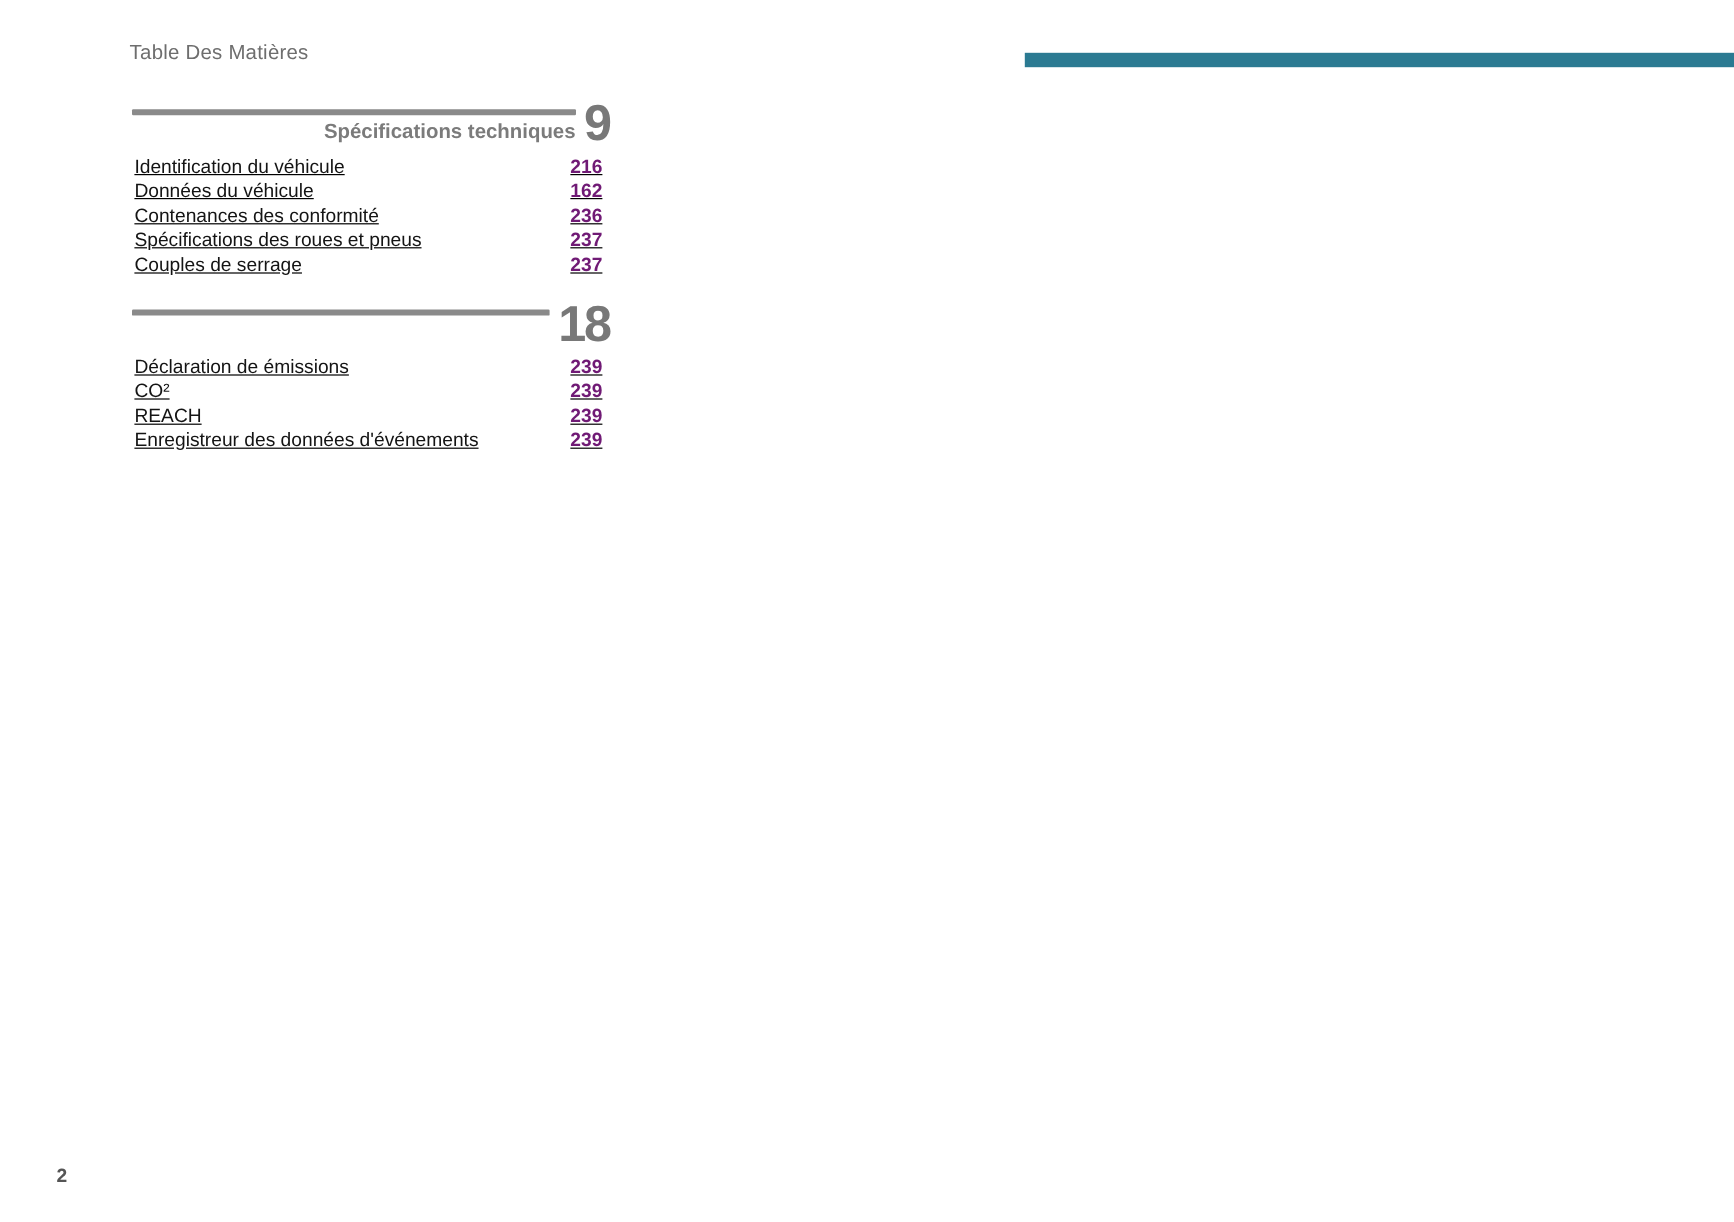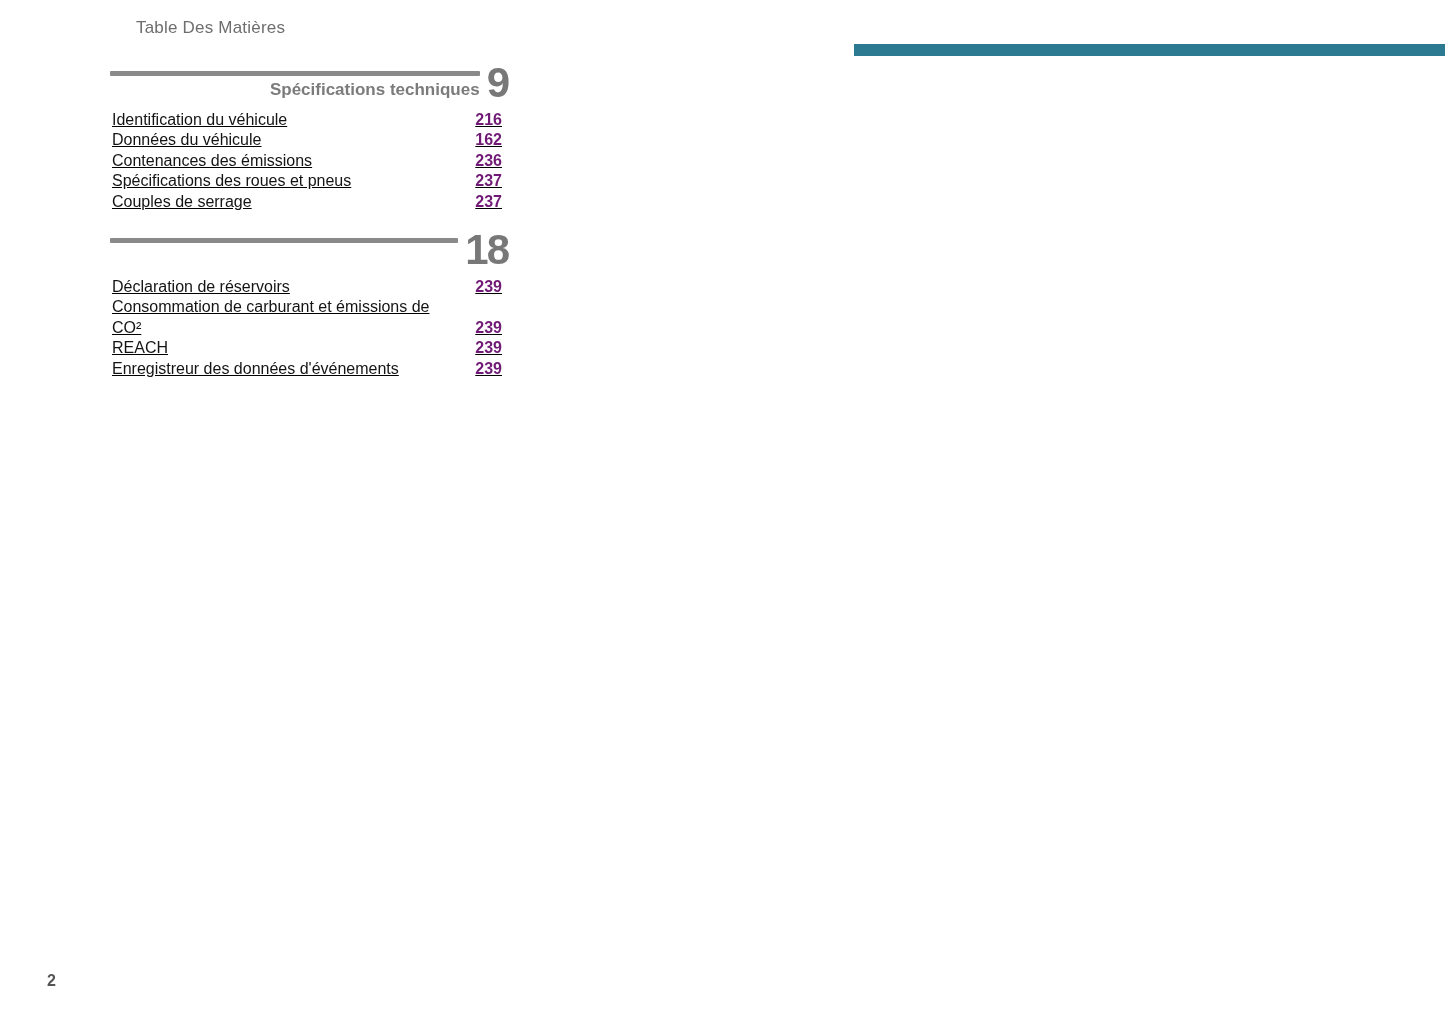--- a/index.html
+++ b/index.html
@@ -6,37 +6,36 @@
   html, body { width:1445px; height:1018px; }
   body {
     position:relative;
     background:#ffffff;
     font-family:"Liberation Sans", sans-serif;
     overflow:hidden;
   }
 
   .header-title {
     position:absolute;
-    left:108px; top:18px;
+    left:108px; top:34px;
     font-size:17px;
     color:#6e6e6e;
     letter-spacing:0.2px;
-    margin-left:28px;
   }
 
   .accent-bar {
     position:absolute;
     left:854px; top:44px;
     width:591px; height:12px;
     background:#2b7a92;
   }
 
   .toc {
     position:absolute;
-    left:110px; top:71px;
+    left:110px; top:91px;
     width:398px;
   }
 
   .section { margin-bottom:26px; }
 
   .section-head {
     display:flex;
     align-items:flex-start;
   }
   .head-left { flex:1; min-width:0; }
@@ -108,21 +107,21 @@
     <div class="rows">
       <div class="toc-row">
         <span class="toc-label">Identification du véhicule</span>
         <span class="toc-page">216</span>
       </div>
       <div class="toc-row">
         <span class="toc-label">Données du véhicule</span>
         <span class="toc-page">162</span>
       </div>
       <div class="toc-row">
-        <span class="toc-label">Contenances des émissions</span>
+        <span class="toc-label">Contenances des conformité</span>
         <span class="toc-page">236</span>
       </div>
       <div class="toc-row">
         <span class="toc-label">Spécifications des roues et pneus</span>
         <span class="toc-page">237</span>
       </div>
       <div class="toc-row">
         <span class="toc-label">Couples de serrage</span>
         <span class="toc-page">237</span>
       </div>
@@ -131,25 +130,22 @@
 
   <div class="section">
     <div class="section-head">
       <div class="head-left">
         <div class="head-bar"></div>
       </div>
       <div class="section-number">18</div>
     </div>
     <div class="rows">
       <div class="toc-row">
-        <span class="toc-label">Déclaration de réservoirs</span>
+        <span class="toc-label">Déclaration de émissions</span>
         <span class="toc-page">239</span>
-      </div>
-      <div class="toc-row">
-        <span class="toc-label">Consommation de carburant et émissions de</span>
       </div>
       <div class="toc-row">
         <span class="toc-label">CO²</span>
         <span class="toc-page">239</span>
       </div>
       <div class="toc-row">
         <span class="toc-label">REACH</span>
         <span class="toc-page">239</span>
       </div>
       <div class="toc-row">

